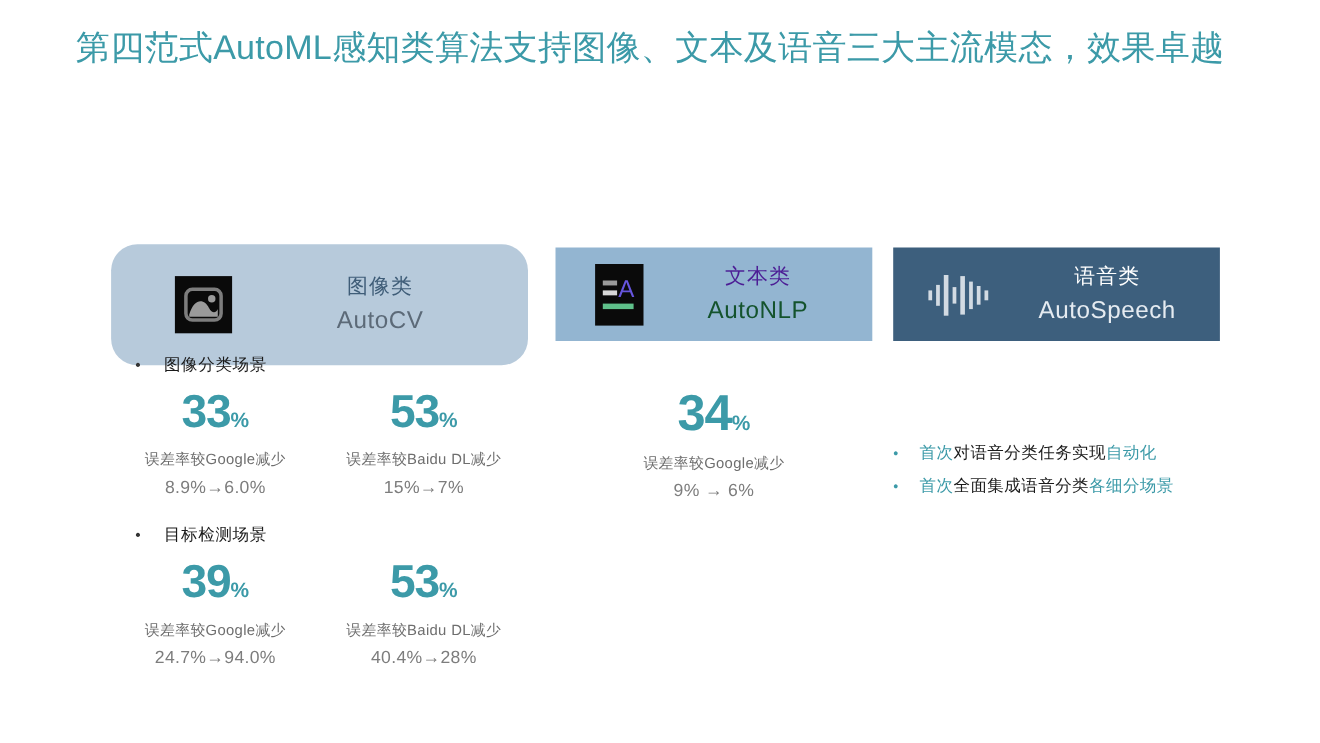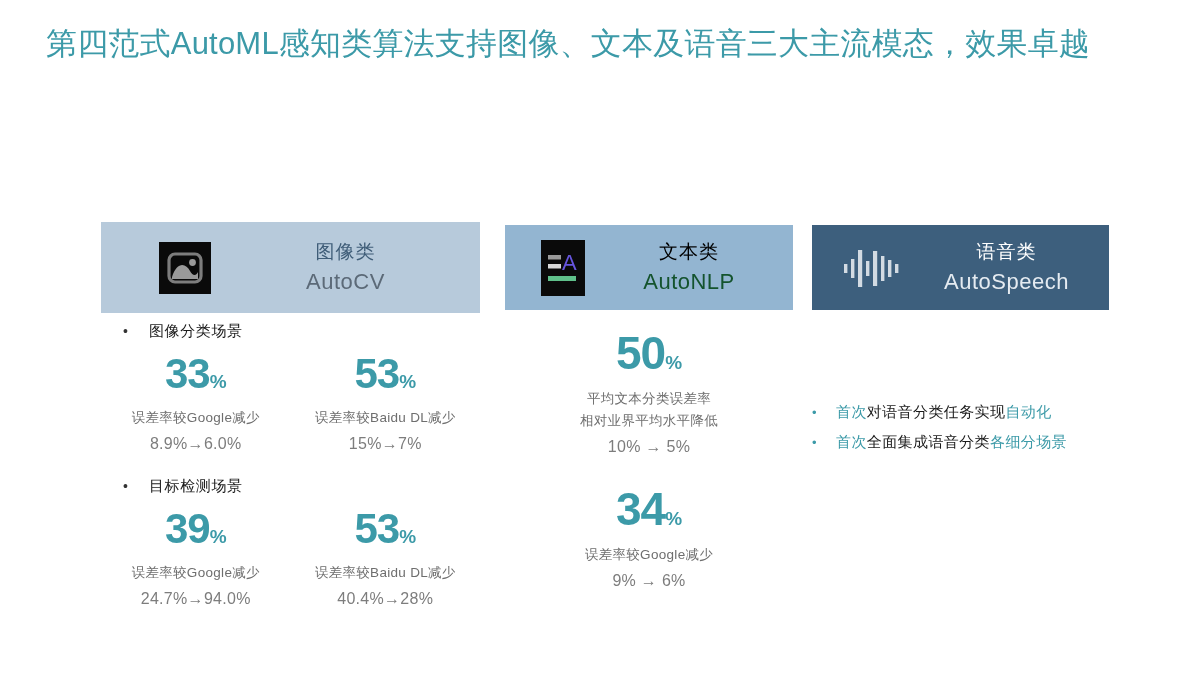--- a/index.html
+++ b/index.html
@@ -19,20 +19,21 @@
   .slide-title {
     position: absolute;
     left: 46px;
     top: 22px;
     width: 1090px;
     color: #3c9aa8;
     font-size: 31px;
     line-height: 44px;
     font-weight: 400;
     letter-spacing: 0.2px;
+    text-align: center;
   }
 
   
   .card-header {
     position: absolute;
     display: flex;
     align-items: center;
     box-sizing: border-box;
   }
   .card-header .icon-wrap {
@@ -54,33 +55,34 @@
     letter-spacing: 1px;
   }
   .card-en {
     font-size: 22px;
     letter-spacing: 0.5px;
     margin-top: 4px;
   }
 
   
   #card-cv {
-    left: 101px;  top: 222px;  width: 379px; height: 91px;
+    left: 101px;  top: 222px;  width: 379px; height: 110px;
     background: #b7cadb;
+    border-radius: 24px;
   }
   #card-cv .card-cn { color: #3f5d78; }
   #card-cv .card-en { color: #5c6a78; }
   #card-cv .icon-wrap { margin-left: 58px; }
 
   
   #card-nlp {
     left: 505px; top: 225px; width: 288px; height: 85px;
     background: #93b5d1;
   }
-  #card-nlp .card-cn { color: #000000; }
+  #card-nlp .card-cn { color: #4c1d95; }
   #card-nlp .card-en { color: #14532d; }
   #card-nlp .icon-wrap { margin-left: 36px; }
 
   
   #card-speech {
     left: 812px; top: 225px; width: 297px; height: 85px;
     background: #3d5f7d;
   }
   #card-speech .card-cn { color: #ffffff; }
   #card-speech .card-en { color: #e5ebf1; }
@@ -280,28 +282,20 @@
       <div class="stat-value">
         <span>53</span><span class="pct">%</span>
       </div>
       <div class="stat-desc">误差率较Baidu DL减少</div>
       <div class="stat-delta">40.4%→28%</div>
     </div>
   </div>
 </div>
 
 <div class="col" id="col-nlp">
-  <div class="stat-single" style="margin-top:8px;">
-    <div class="stat-value" style="font-size:46px;">
-      <span>50</span><span class="pct">%</span>
-    </div>
-    <div class="stat-desc">平均文本分类误差率</div>
-    <div class="stat-desc" style="margin-top:2px;">相对业界平均水平降低</div>
-    <div class="stat-delta">10% → 5%</div>
-  </div>
 
   <div class="stat-single" style="margin-top:30px;">
     <div class="stat-value" style="font-size:46px;">
       <span>34</span><span class="pct">%</span>
     </div>
     <div class="stat-desc">误差率较Google减少</div>
     <div class="stat-delta">9% → 6%</div>
   </div>
 </div>
 

